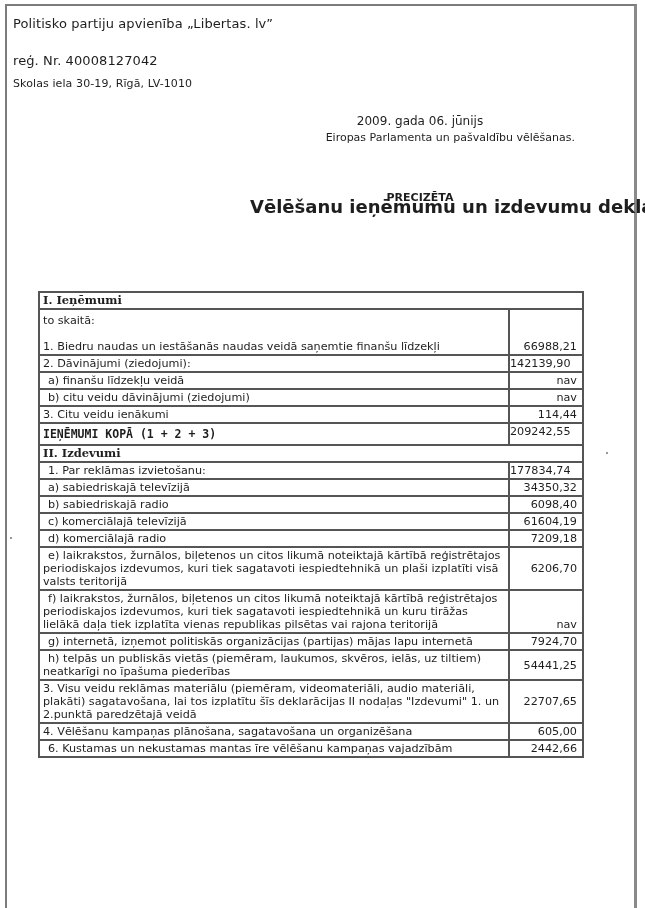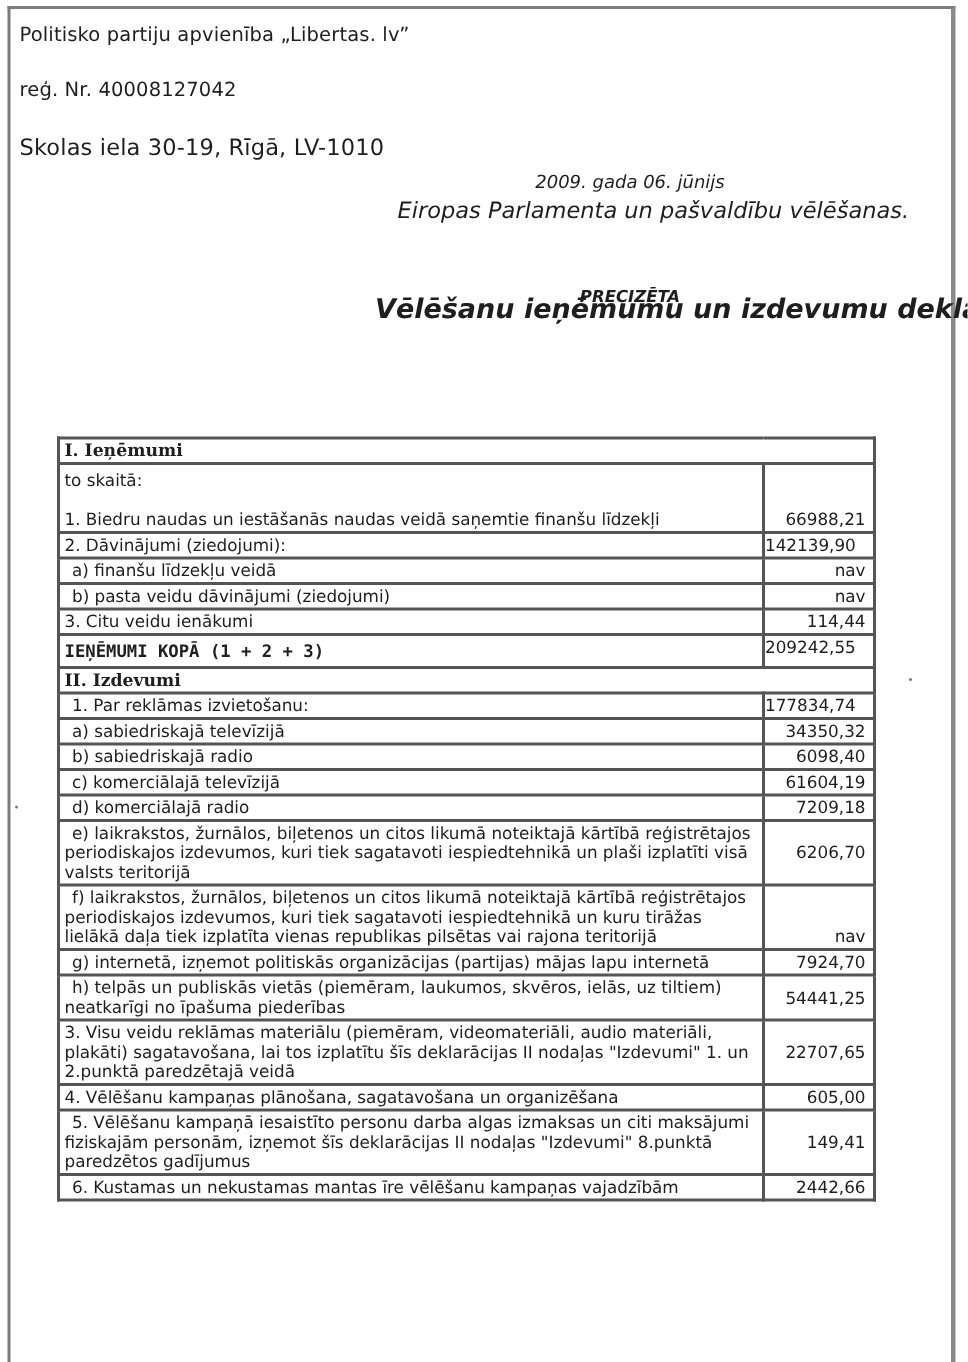--- a/index.html
+++ b/index.html
@@ -28,31 +28,30 @@
     }
     .hdr {
       position: absolute;
       left: 13px;
       font-size: 13px;
       letter-spacing: 0.1px;
       white-space: nowrap;
     }
     .hdr.party { top: 16px; }
     .hdr.reg { top: 53px; }
-    .hdr.addr { top: 89px; font-size: 15px; }
+    .hdr.addr { top: 77px; font-size: 11px; }
     .center-block {
       position: absolute;
       left: 270px;
       width: 300px;
       text-align: center;
       white-space: nowrap;
-      font-style: italic;
     }
     .date { top: 114px; font-size: 12px; }
-    .election { top: 131px; font-size: 15px; left: 265px; width: 310px; }
+    .election { top: 131px; font-size: 11px; left: 265px; width: 310px; text-align: right; }
     .precizeta { top: 167px; font-size: 11px; font-weight: bold; margin-top: 24px; }
     .decl-title { top: 196px; font-size: 18px; font-weight: bold; left: 250px; width: 340px; }
 
     table.decl {
       position: absolute;
       left: 38px;
       top: 291px;
       width: 546px;
       border-collapse: collapse;
       font-family: "DejaVu Sans", sans-serif;
@@ -125,21 +124,21 @@
     </tr>
     <tr>
       <td class="label">2. Dāvinājumi (ziedojumi):</td>
       <td class="val top">142139,90</td>
     </tr>
     <tr>
       <td class="label indent">a) finanšu līdzekļu veidā</td>
       <td class="val">nav</td>
     </tr>
     <tr>
-      <td class="label indent">b) pasta veidu dāvinājumi (ziedojumi)</td>
+      <td class="label indent">b) citu veidu dāvinājumi (ziedojumi)</td>
       <td class="val">nav</td>
     </tr>
     <tr>
       <td class="label">3. Citu veidu ienākumi</td>
       <td class="val">114,44</td>
     </tr>
     <tr class="total">
       <td class="label">IEŅĒMUMI KOPĀ (1 + 2 + 3)</td>
       <td class="val top">209242,55</td>
     </tr>
@@ -184,24 +183,20 @@
     </tr>
     <tr>
       <td class="label">3. Visu veidu reklāmas materiālu (piemēram, videomateriāli, audio materiāli, plakāti) sagatavošana, lai tos izplatītu šīs deklarācijas II nodaļas "Izdevumi" 1. un 2.punktā paredzētajā veidā</td>
       <td class="val mid">22707,65</td>
     </tr>
     <tr>
       <td class="label">4. Vēlēšanu kampaņas plānošana, sagatavošana un organizēšana</td>
       <td class="val">605,00</td>
     </tr>
     <tr>
-      <td class="label"><span style="padding-left:5px;"></span><span>5. Vēlēšanu kampaņā iesaistīto personu darba algas izmaksas un citi maksājumi fiziskajām personām, izņemot šīs deklarācijas II nodaļas "Izdevumi" 8.punktā paredzētos gadījumus</span></td>
-      <td class="val mid">149,41</td>
-    </tr>
-    <tr>
       <td class="label indent">6. Kustamas un nekustamas mantas īre vēlēšanu kampaņas vajadzībām</td>
       <td class="val">2442,66</td>
     </tr>
   </tbody>
 </table>
 
 <div class="spot" style="left:606px;top:452px;"></div>
 <div class="spot" style="left:10px;top:537px;"></div>
 
 </body></html>

